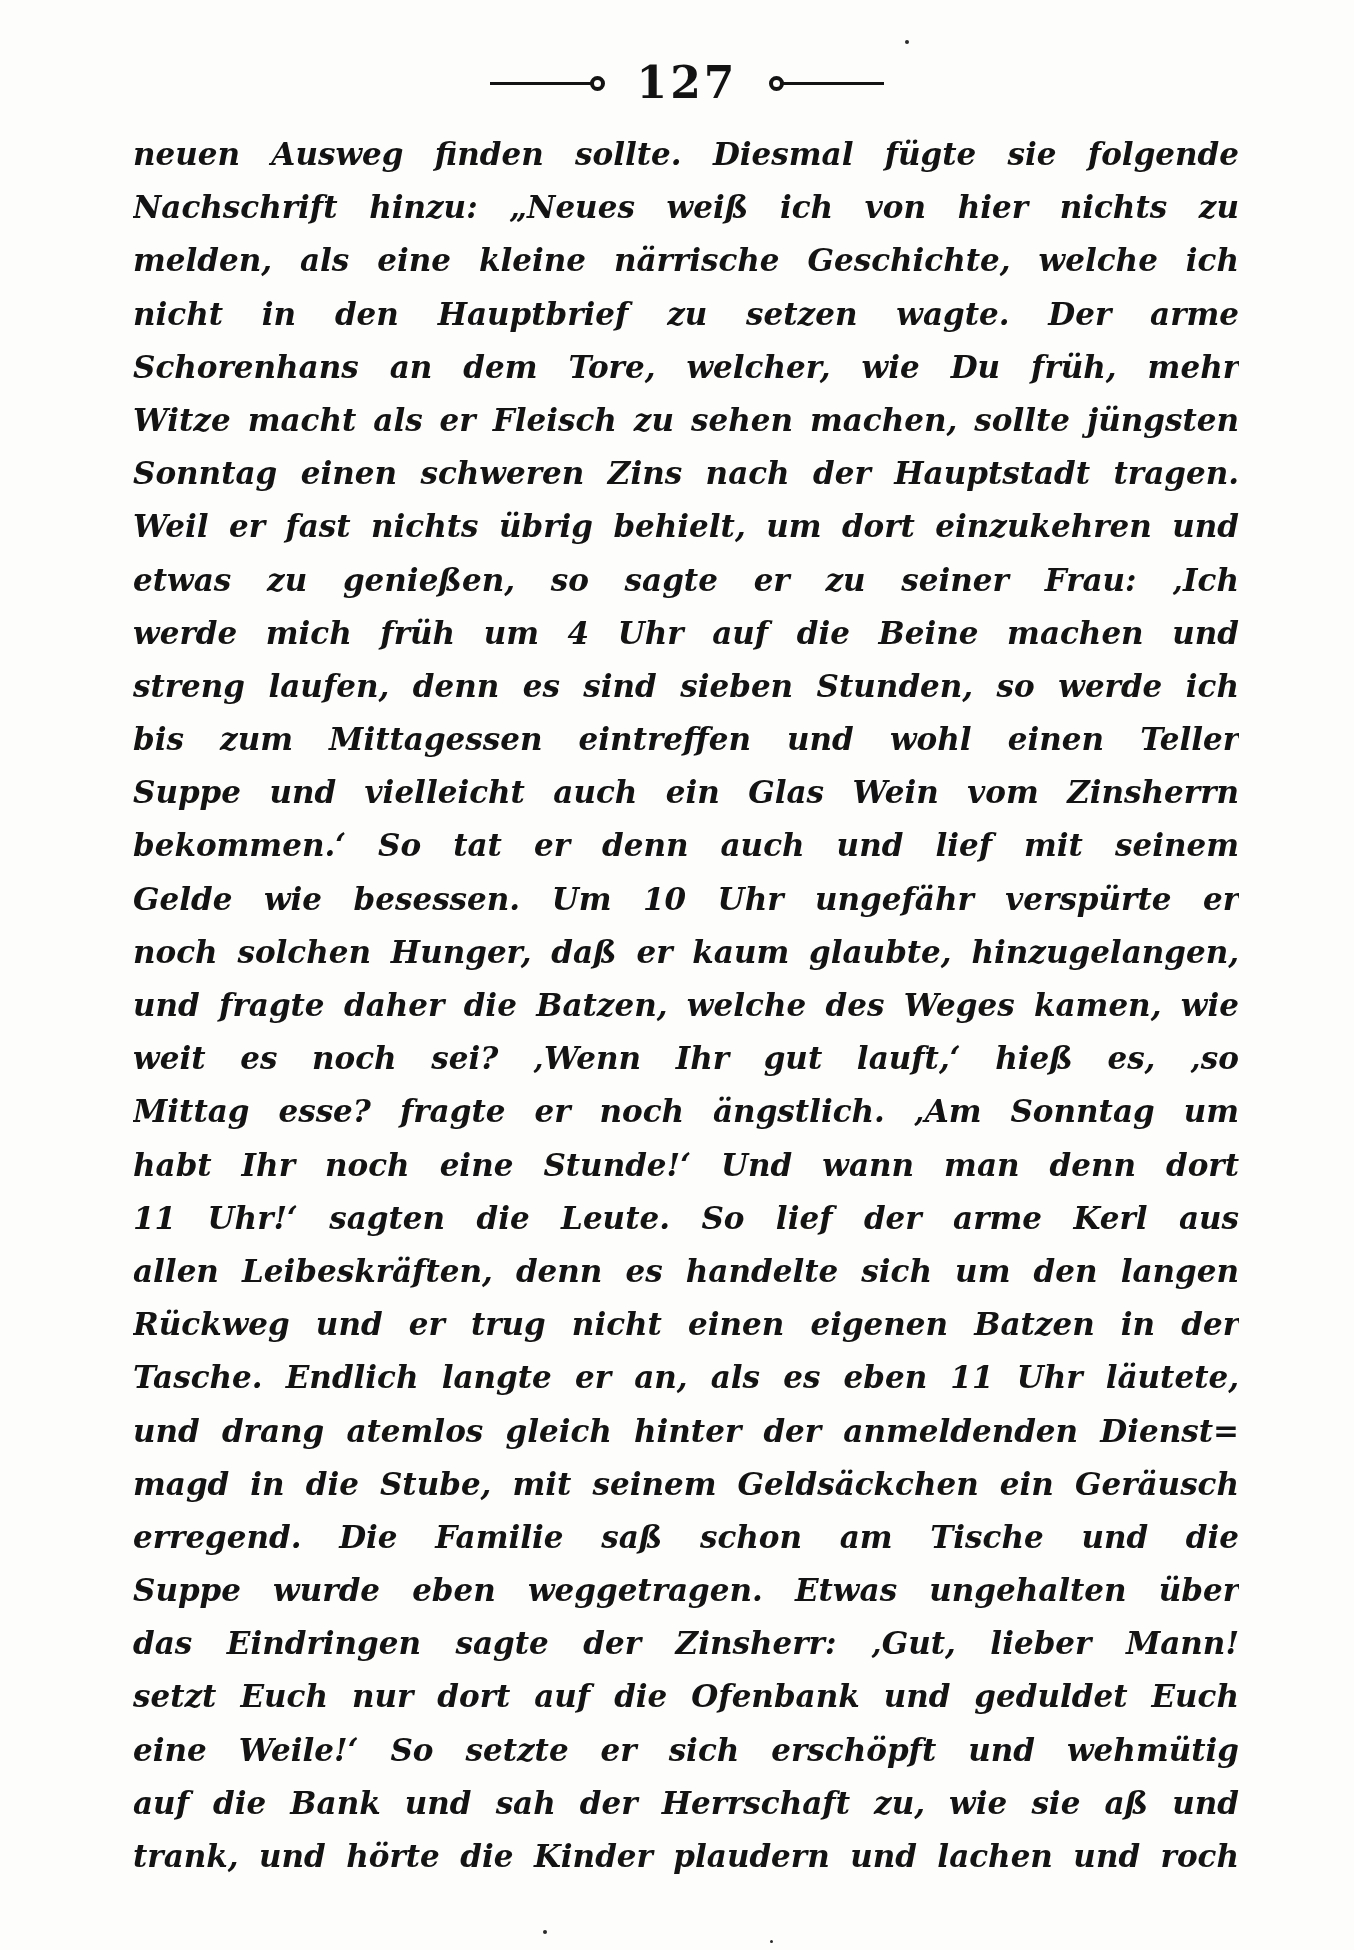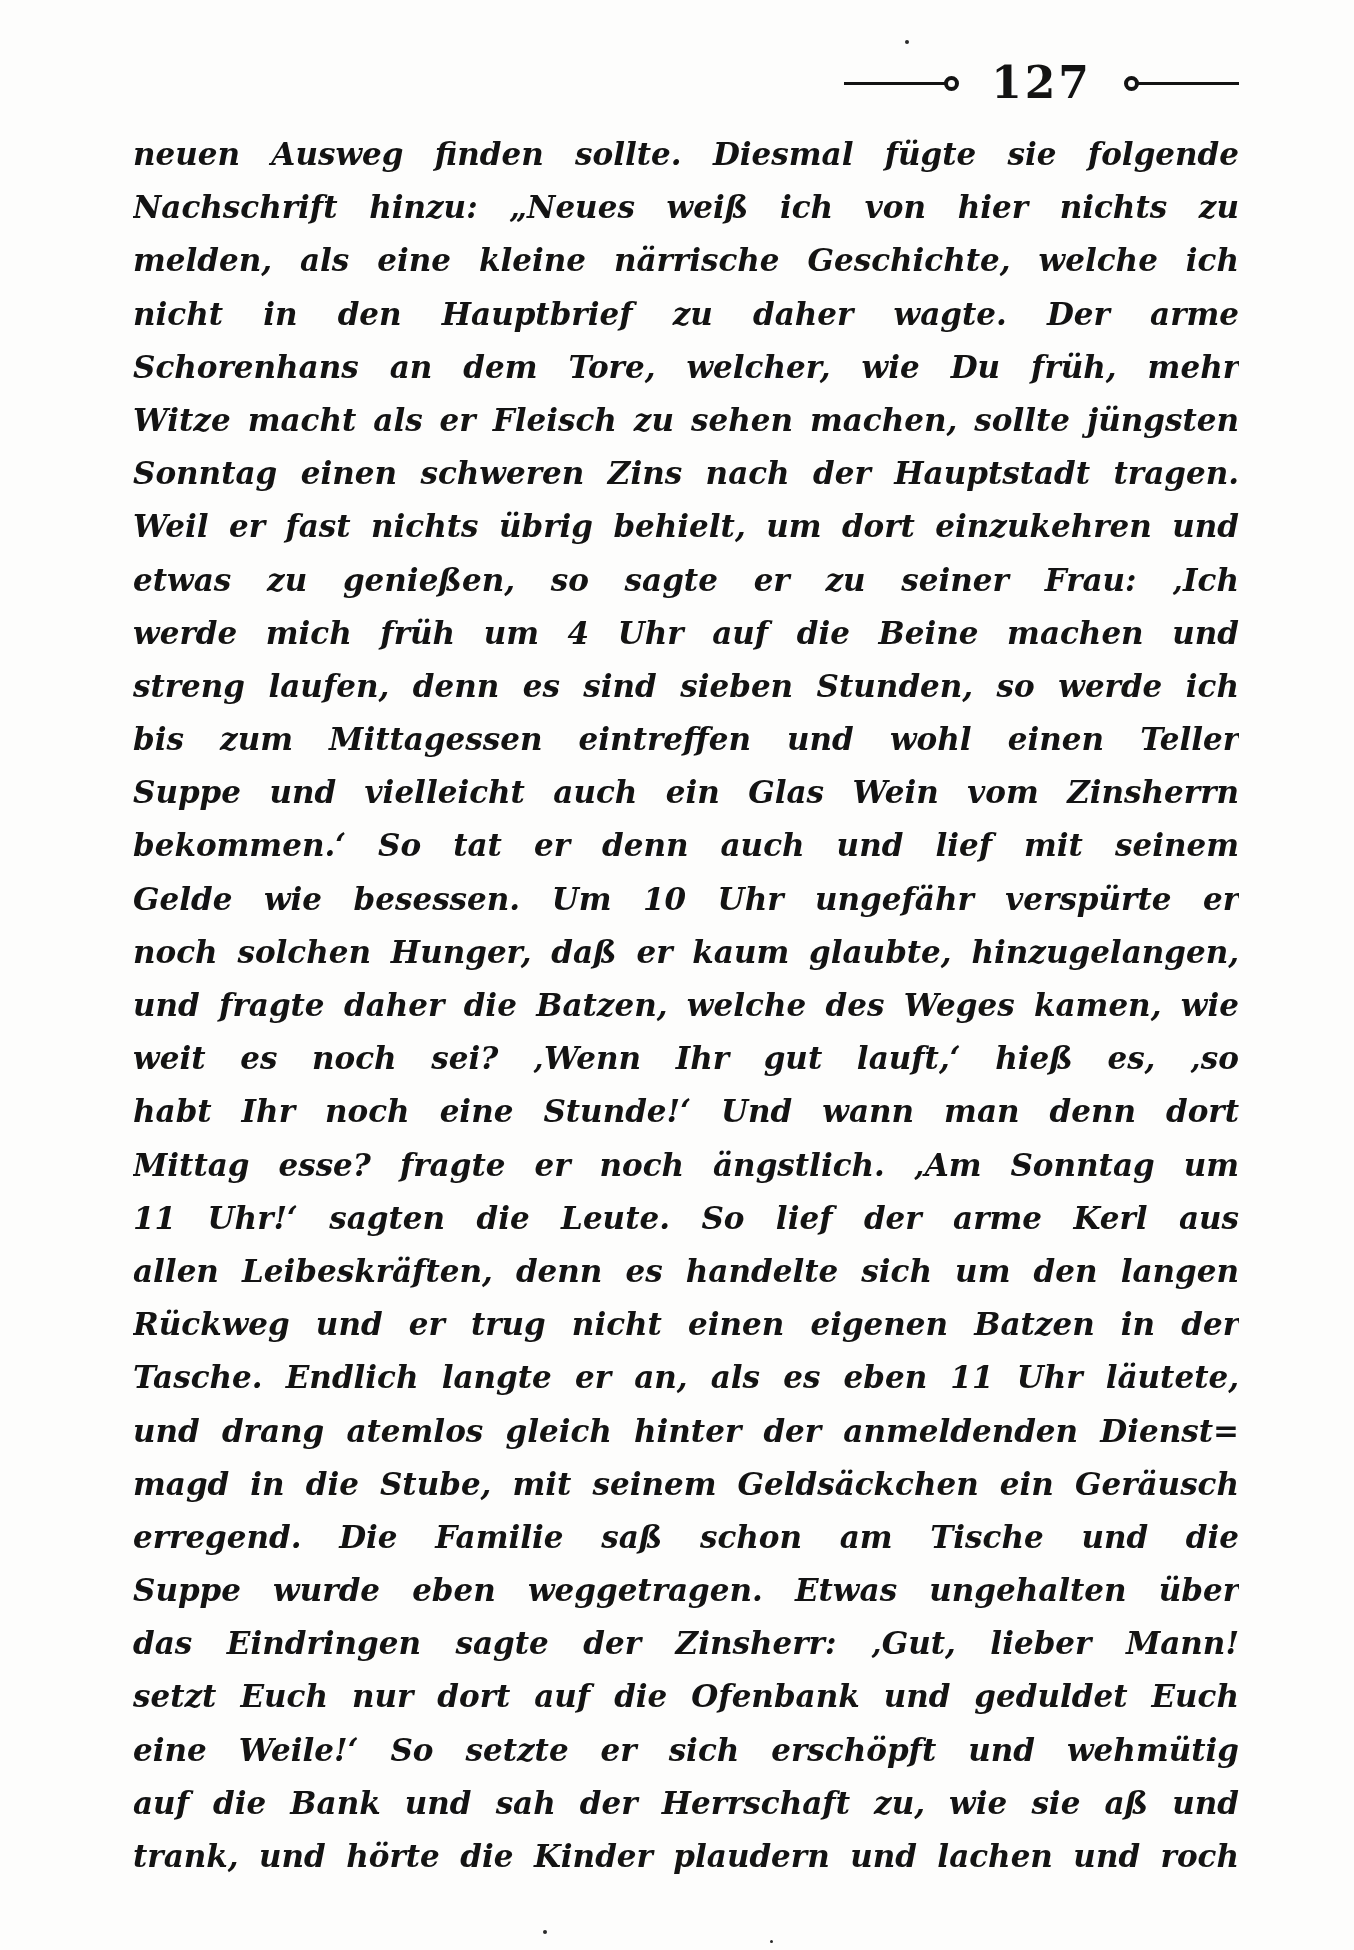--- a/index.html
+++ b/index.html
@@ -14,21 +14,21 @@
     overflow: hidden;
   }
   .page-header {
     position: absolute;
     top: 52px;
     left: 135px;
     width: 1104px;
     height: 62px;
     display: flex;
     align-items: center;
-    justify-content: flex-end;
+    justify-content: center;
   }
   .rule {
     width: 102px;
     height: 3px;
     background: #131313;
   }
   .ring {
     width: 15px;
     height: 15px;
     border: 4px solid #131313;
@@ -80,37 +80,37 @@
   <span class="ring left"></span>
   <span class="page-number">127</span>
   <span class="ring right"></span>
   <span class="rule"></span>
 </div>
 
 <div class="body-text">
   <div class="line">neuen Ausweg finden sollte. Diesmal fügte sie folgende</div>
   <div class="line">Nachschrift hinzu: „Neues weiß ich von hier nichts zu</div>
   <div class="line">melden, als eine kleine närrische Geschichte, welche ich</div>
-  <div class="line">nicht in den Hauptbrief zu daher wagte. Der arme</div>
+  <div class="line">nicht in den Hauptbrief zu setzen wagte. Der arme</div>
   <div class="line">Schorenhans an dem Tore, welcher, wie Du früh, mehr</div>
   <div class="line">Witze macht als er Fleisch zu sehen machen, sollte jüngsten</div>
   <div class="line">Sonntag einen schweren Zins nach der Hauptstadt tragen.</div>
   <div class="line">Weil er fast nichts übrig behielt, um dort einzukehren und</div>
   <div class="line">etwas zu genießen, so sagte er zu seiner Frau: ‚Ich</div>
   <div class="line">werde mich früh um 4 Uhr auf die Beine machen und</div>
   <div class="line">streng laufen, denn es sind sieben Stunden, so werde ich</div>
   <div class="line">bis zum Mittagessen eintreffen und wohl einen Teller</div>
   <div class="line">Suppe und vielleicht auch ein Glas Wein vom Zinsherrn</div>
   <div class="line">bekommen.‘ So tat er denn auch und lief mit seinem</div>
   <div class="line">Gelde wie besessen. Um 10 Uhr ungefähr verspürte er</div>
   <div class="line">noch solchen Hunger, daß er kaum glaubte, hinzugelangen,</div>
   <div class="line">und fragte daher die Batzen, welche des Weges kamen, wie</div>
   <div class="line">weit es noch sei? ‚Wenn Ihr gut lauft,‘ hieß es, ‚so</div>
+  <div class="line">Mittag esse? fragte er noch ängstlich. ‚Am Sonntag um</div>
   <div class="line">habt Ihr noch eine Stunde!‘ Und wann man denn dort</div>
-  <div class="line">Mittag esse? fragte er noch ängstlich. ‚Am Sonntag um</div>
   <div class="line">11 Uhr!‘ sagten die Leute. So lief der arme Kerl aus</div>
   <div class="line">allen Leibeskräften, denn es handelte sich um den langen</div>
   <div class="line">Rückweg und er trug nicht einen eigenen Batzen in der</div>
   <div class="line">Tasche. Endlich langte er an, als es eben 11 Uhr läutete,</div>
   <div class="line">und drang atemlos gleich hinter der anmeldenden Dienst=</div>
   <div class="line">magd in die Stube, mit seinem Geldsäckchen ein Geräusch</div>
   <div class="line">erregend. Die Familie saß schon am Tische und die</div>
   <div class="line">Suppe wurde eben weggetragen. Etwas ungehalten über</div>
   <div class="line">das Eindringen sagte der Zinsherr: ‚Gut, lieber Mann!</div>
   <div class="line">setzt Euch nur dort auf die Ofenbank und geduldet Euch</div>

